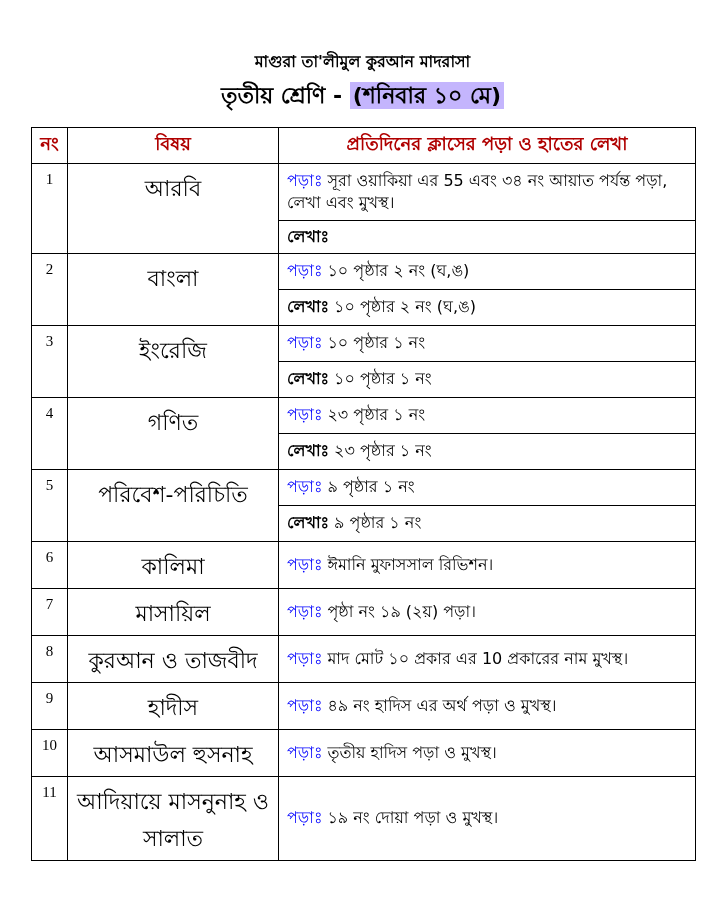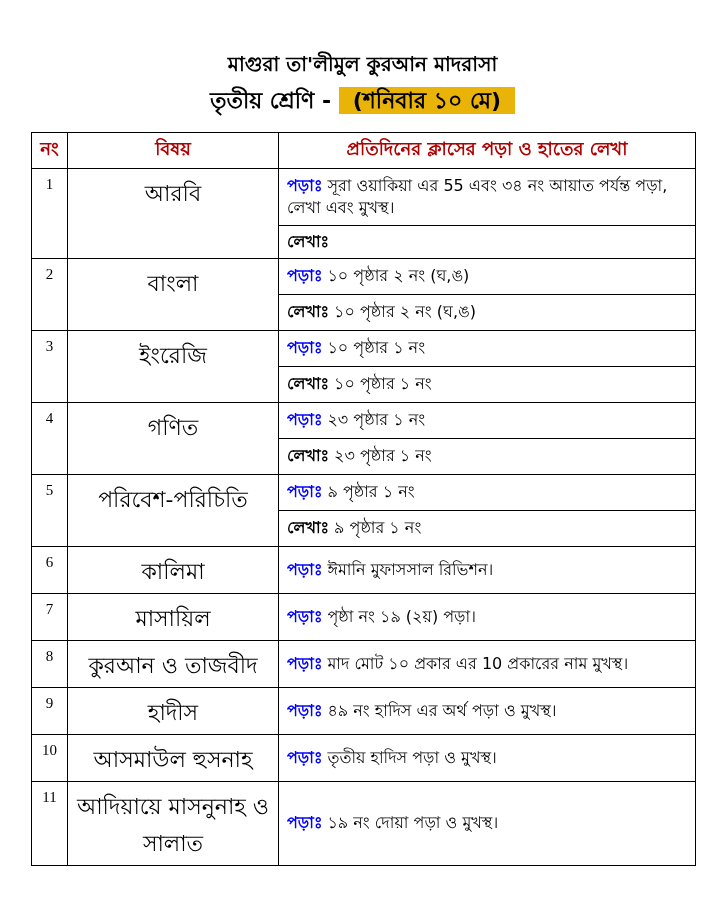--- a/index.html
+++ b/index.html
@@ -12,21 +12,21 @@
   .page {
     width: 725px;
     height: 915px;
     background: #ffffff;
     box-sizing: border-box;
     padding-top: 52px;
     overflow: hidden;
   }
   .doc-header { text-align: center; }
   .doc-title {
-    font-size: 20px;
+    font-size: 16px;
     font-weight: bold;
     color: #000000;
     line-height: 1.2;
   }
   .doc-subtitle {
     font-size: 17px;
     font-weight: bold;
     margin-top: 9px;
   }
   .doc-phone {
@@ -37,23 +37,23 @@
     letter-spacing: 0.4px;
   }
   .doc-class {
     font-size: 22px;
     font-weight: bold;
     margin-top: 7px;
   }
   .class-name { color: #000000; }
   .class-sep { color: #000000; }
   .date-highlight {
-    background: #eab308;
+    background: #c4b5fd;
     color: #000000;
-    padding: 1px 14px;
+    padding: 1px 3px;
   }
   table.schedule {
     border-collapse: collapse;
     table-layout: fixed;
     width: 664px;
     margin: 12px 0 0 31px;
   }
   table.schedule col.c-no { width: 36px; }
   table.schedule col.c-subject { width: 211px; }
   table.schedule col.c-lesson { width: 417px; }
@@ -83,21 +83,21 @@
     text-align: center;
     vertical-align: top;
     padding: 7px 3px 2px 3px;
   }
   td.lesson {
     font-size: 16px;
     vertical-align: middle;
     padding: 4px 8px;
     line-height: 1.4;
   }
-  .pora-label { color: #0000ff; font-weight: bold; margin-right: 5px; }
+  .pora-label { color: #0000ff; font-weight: normal; margin-right: 5px; }
   .lekha-label { color: #000000; font-weight: bold; margin-right: 5px; }
   tr.h-r1a { height: 57px; }
   tr.h-r1b { height: 33px; }
   tr.h-sub { height: 36px; }
   tr.h-single { height: 35px; }
   tr.h-last { height: 40px; }
 </style>
 </head>
 <body>
 

